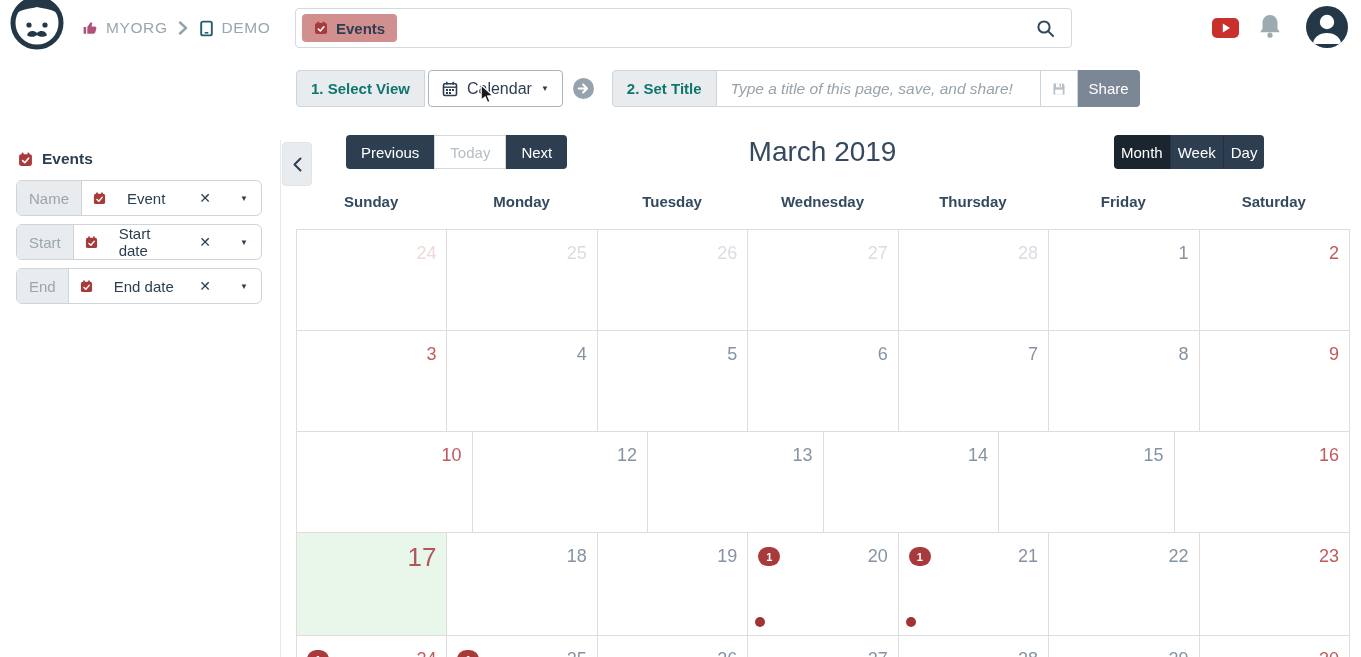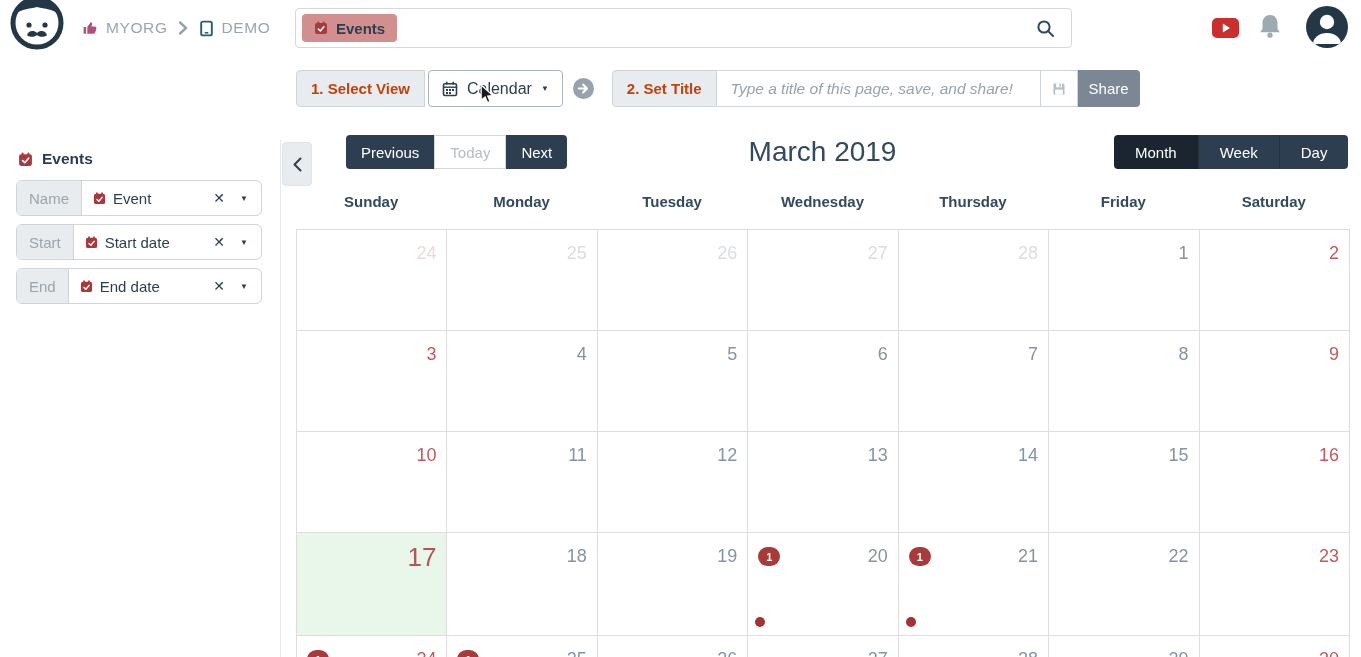--- a/index.html
+++ b/index.html
@@ -12,52 +12,52 @@
   .bc-text { font-size:15.5px; color:#9aa5ad; letter-spacing:.6px; }
   .tabbar { position:absolute; left:295px; top:8px; width:777px; height:40px; border:1px solid #d4d9dd; border-radius:4px; display:flex; align-items:center; background:#fff; }
   .events-tab { margin-left:6px; background:#d18f8f; border-radius:4px; height:28px; display:flex; align-items:center; gap:8px; padding:0 12px; font-weight:bold; font-size:15px; color:#2c3e50; cursor:pointer; }
   .search-btn { margin-left:auto; margin-right:16px; background:none; border:none; cursor:pointer; display:flex; }
   .yt { position:absolute; left:1212px; top:18px; cursor:pointer; }
   .bell { position:absolute; left:1256px; top:13px; cursor:pointer; }
   .avatar { position:absolute; left:1306px; top:6px; cursor:pointer; }
 
   
   .toolbar { position:absolute; left:296px; top:70px; height:37px; display:flex; align-items:stretch; }
-  .tb-label { background:#e9ecef; border:1px solid #ced4da; color:#c2410c; font-weight:600; padding:16px 14px; display:flex; align-items:center; font-size:15px; }
+  .tb-label { background:#e9ecef; border:1px solid #ced4da; color:#0f766e; font-weight:600; padding:16px 14px; display:flex; align-items:center; font-size:15px; }
   .rad-l { border-radius:4px 0 0 4px; }
   .calendar-btn { border:1px solid #aab4bd; border-radius:4px; background:#fff; display:flex; align-items:center; gap:9px; padding:0 13px; font-size:16px; color:#2c3e50; margin-left:3px; cursor:pointer; font-family:inherit; }
   .caret { font-size:8px; color:#2c3e50; }
   .arrow-wrap { margin:0 10px; align-self:center; display:flex; }
   .group2 { display:flex; margin-left:8px; }
   .title-input { width:324px; border:1px solid #ced4da; border-left:none; padding:0 14px; font-size:15.5px; font-family:inherit; color:#2c3e50; outline:none; }
   .title-input::placeholder { color:#97a3ab; font-style:italic; }
   .save-btn { width:37px; border:1px solid #ced4da; border-left:none; background:#fff; display:flex; align-items:center; justify-content:center; cursor:pointer; }
   .share-btn { width:62px; background:#7b8794; color:#fff; border:none; border-radius:0 4px 4px 0; font-size:15px; font-family:inherit; cursor:pointer; }
 
   
   .side-divider { position:absolute; left:280px; top:140px; bottom:0; width:1px; background:#e6e9eb; }
   .sidebar { position:absolute; left:0; top:140px; width:280px; }
   .side-title { margin:10px 0 12px 18px; display:flex; align-items:center; gap:9px; font-weight:bold; font-size:15.5px; color:#2c3e50; }
   .field { display:flex; margin:0 18px 8px 16px; height:36px; border:1px solid #ced4da; border-radius:6px; overflow:hidden; background:#fff; align-items:stretch; }
   .f-label { background:#e9ecef; border-right:1px solid #ced4da; color:#9aa5ad; padding:8px 12px; display:flex; align-items:center; font-size:15px; }
-  .f-value { flex:1; display:flex; align-items:center; gap:7px; padding:0 11px; font-size:15px; color:#2c3e50; cursor:pointer; }
+  .f-value { flex:1; display:flex; align-items:center; gap:21px; padding:0 11px; font-size:15px; color:#2c3e50; cursor:pointer; }
   .f-x { margin-left:auto; color:#2c3e50; font-size:14px; cursor:pointer; line-height:1; }
   .f-caret { color:#2c3e50; font-size:8px; margin-left:8px; margin-right:2px; cursor:pointer; }
 
   
   .collapse-btn { position:absolute; left:282px; top:142px; width:30px; height:44px; background:#e9ecef; border:1px solid #e1e5e8; border-radius:4px; display:flex; align-items:center; justify-content:center; cursor:pointer; }
   .cal-nav { position:absolute; left:346px; top:135px; display:flex; height:34px; }
   .cal-nav button { font-family:inherit; font-size:15px; border:none; padding:0 15px; cursor:pointer; }
   .btn-navy { background:#2c3e50; color:#fff; }
   .btn-prev { border-radius:4px 0 0 4px; }
   .btn-next { border-radius:0 4px 4px 0; }
   .btn-today { background:#fff; color:#b6bec5; border:1px solid #d5d9dd !important; }
   .cal-title { position:absolute; left:296px; top:136px; width:1053px; text-align:center; font-size:28px; color:#34495e; }
   .cal-views { position:absolute; top:135px; left:1114px; display:flex; height:34px; border-radius:4px; overflow:hidden; }
-  .cal-views button { font-family:inherit; font-size:15px; border:none; color:#fff; background:#2c3e50; padding:0 21px; cursor:pointer; border-left:1px solid #233140; }
+  .cal-views button { font-family:inherit; font-size:15px; border:none; color:#fff; background:#2c3e50; padding:0 7px; cursor:pointer; border-left:1px solid #233140; }
   .cal-views button.active { background:#1a252f; border-left:none; }
 
   
   .dayheads { position:absolute; left:296px; top:193px; width:1053px; display:flex; }
   .dayhead { flex:1; text-align:center; font-weight:bold; font-size:15px; color:#34495e; }
   .grid { position:absolute; left:296px; top:229px; width:1054px; height:538px; border-top:1px solid #ddd; border-left:1px solid #ddd; overflow:hidden; }
   .week { display:flex; height:101px; }
   .week.tall { height:103px;text-align:center; }
   .week.cut { height:110px; }
   .cell { flex:1; position:relative; border-right:1px solid #ddd; border-bottom:1px solid #ddd; background:#fff; }
@@ -338,23 +338,20 @@
       </div>
       <div class="cell we">
         <span class="daynum">9</span>
       </div>
     </div>
     <div class="week">
       <div class="cell we">
         <span class="daynum">10</span>
       </div>
       <div class="cell wk">
-        <span class="daynum">11</span>
-      </div>
-      <div class="cell wk">
         <span class="daynum">12</span>
       </div>
       <div class="cell wk">
         <span class="daynum">13</span>
       </div>
       <div class="cell wk">
         <span class="daynum">14</span>
       </div>
       <div class="cell wk">
         <span class="daynum">15</span>

